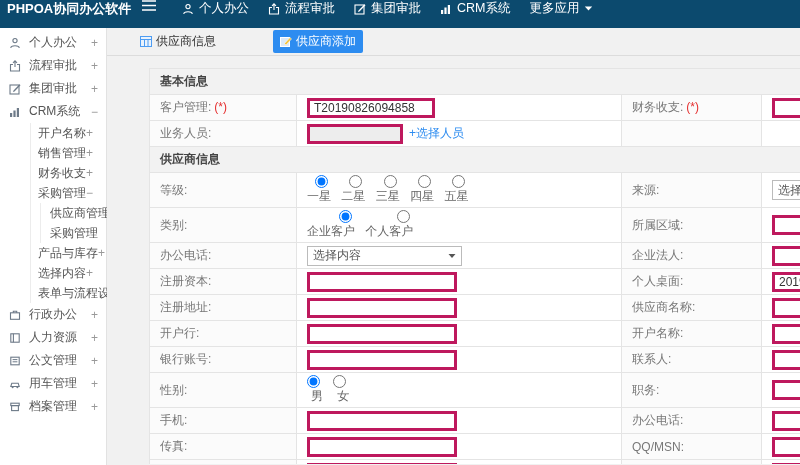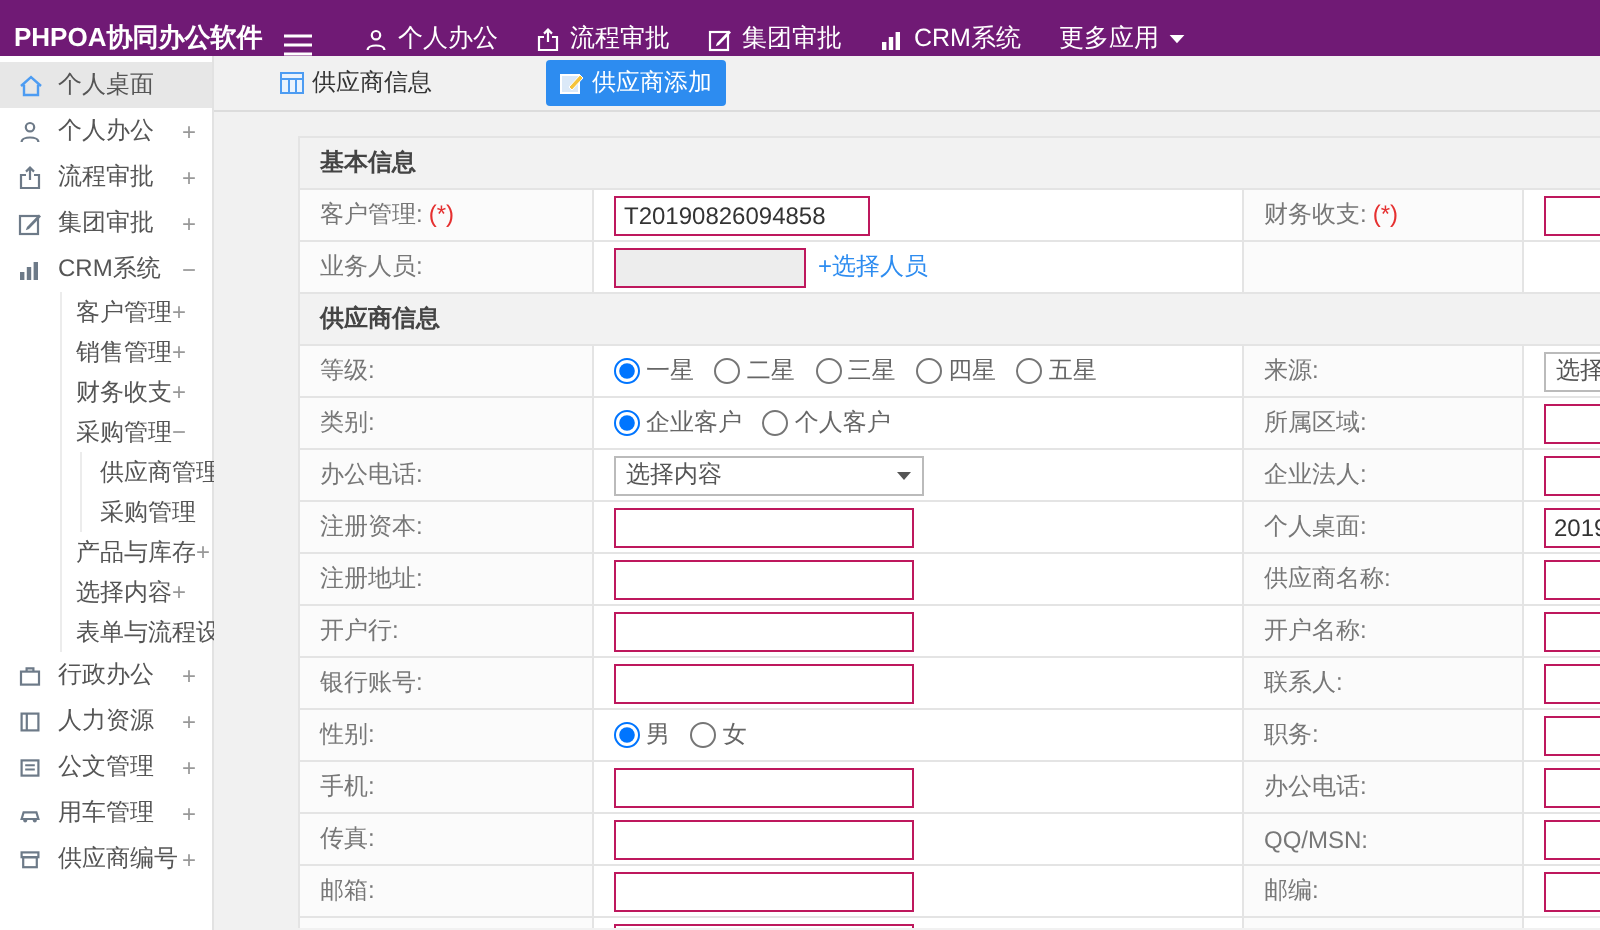--- a/index.html
+++ b/index.html
@@ -1,20 +1,20 @@
 <!DOCTYPE html>
 <html><head>
 <meta charset="utf-8">
 <style>
   * { box-sizing: border-box; margin: 0; padding: 0; }
   html,body { width: 800px; height: 465px; overflow: hidden; }
   body { font-family: "Liberation Sans", "DejaVu Sans", sans-serif; background: #fff; }
 
   
-  .topbar { height: 28px; background: #701a75; display: flex; align-items: flex-end; color: #fff; }
+  .topbar { height: 28px; background: #0c4a6e; display: flex; align-items: flex-start; color: #fff; }
   .logo { width: 118px; padding-left: 7px; font-size: 13px; font-weight: bold; white-space: nowrap; }
   .hamburger { margin-left: 24px; cursor: pointer; display: flex; align-items: center; }
   .topnav { display: flex; align-items: center; margin-left: 26px; }
   .nav-item { display: flex; align-items: center; gap: 5px; font-size: 12.5px; margin-right: 19px; cursor: pointer; white-space: nowrap; }
   .nav-item svg { display: block; }
 
   
   .main { display: flex; height: 437px; }
   .sidebar { width: 107px; background: #fff; border-right: 1px solid #e2e2e2; font-size: 12px; color: #555; padding-top: 3px; flex: none; }
   .s-item { height: 23px; display: flex; align-items: center; padding: 0 8px 0 9px; cursor: pointer; white-space: nowrap; }
@@ -35,27 +35,27 @@
   .tab.active { background: #2d8cf0; color: #fff; margin-left: 44px; }
   .tab svg { display: block; }
 
   .form-wrap { margin: 12px 0 0 42px; overflow: hidden; height: 396px; }
   table.form { width: 960px; table-layout: fixed; border-collapse: collapse; background: #fff; font-size: 12px; color: #666; }
   table.form td { border: 1px solid #e4e4e4; height: 26px; padding: 2px 10px; vertical-align: middle; }
   td.sec { background: #f2f2f2; color: #444; font-weight: bold; padding-left: 10px; }
   td.lbl { background: #fbfbfb; color: #777; }
   td.fld { background: #fff; }
   .req { color: #e53030; margin-left: 3px; }
-  .inp { height: 20px; border: 1px solid #be185d; font-size: 12px; padding: 0 4px; background: #fff; font-family: inherit; color: #333; vertical-align: middle; }
+  .inp { height: 20px; border: 3px solid #be185d; font-size: 12px; padding: 0 4px; background: #fff; font-family: inherit; color: #333; vertical-align: middle; }
   .w150 { width: 150px; } .w125 { width: 128px; }
   .staff { width: 96px; background: #ededed; }
   .link { color: #2d8cf0; text-decoration: none; font-size: 12px; margin-left: 6px; cursor: pointer; }
   .selectbox { display: inline-flex; width: 155px; height: 20px; border: 1px solid #bbb; background: #fff; align-items: center; justify-content: space-between; padding: 0 5px; color: #555; cursor: pointer; vertical-align: middle; }
   .selectbox.w150 { width: 150px; }
-  .ropt { display: inline-flex; align-items: center; margin-right: 7px; cursor: pointer; white-space: nowrap; }
+  .ropt { display: inline-flex; align-items: flex-end; margin-right: 7px; cursor: pointer; white-space: nowrap; flex-direction: column; }
   .ropt input { margin: 0 3px 0 0; }
 </style>
 </head>
 <body>
 
 <header class="topbar">
   <div class="logo">PHPOA协同办公软件</div>
   <div class="hamburger">
     <svg width="14" height="11" viewBox="0 0 14 11">
         <path d="M0 1h14M0 5.5h14M0 10h14" stroke="#fff" stroke-width="1.6"></path>
@@ -96,28 +96,20 @@
       <svg width="9" height="7" viewBox="0 0 9 7">
           <path d="M.8 1.5L4.5 5.6 8.2 1.5z" fill="#fff"></path>
         </svg>
     </div>
   </nav>
 </header>
 
 <div class="main">
 
   <aside class="sidebar">
-    <div class="s-item active">
-      <span class="sico">
-          <svg width="13" height="12" viewBox="0 0 13 12">
-            <path d="M1.5 6L6.5 1.5 11.5 6M3 5.4V10.5h7V5.4" fill="none" stroke="#4d9cf2" stroke-width="1.2"></path>
-          </svg>
-        </span>
-      <span>个人桌面</span>
-    </div>
     <div class="s-item toplvl">
       <span class="sico">
           <svg width="12" height="12" viewBox="0 0 12 12">
             <circle cx="6" cy="3.6" r="2.1" fill="none" stroke="#6d7a88" stroke-width="1.1"></circle>
             <path d="M1.8 11c0-3 8.4-3 8.4 0" fill="none" stroke="#6d7a88" stroke-width="1.1"></path>
           </svg>
         </span>
       <span>个人办公</span>
       <span class="exp">+</span>
     </div>
@@ -147,21 +139,21 @@
             <rect x="1" y="7" width="2.2" height="4" fill="#6d7a88"></rect>
             <rect x="4.4" y="4.5" width="2.2" height="6.5" fill="#6d7a88"></rect>
             <rect x="7.8" y="2" width="2.2" height="9" fill="#6d7a88"></rect>
           </svg>
         </span>
       <span>CRM系统</span>
       <span class="exp">−</span>
     </div>
     <div class="subtree1">
       <div class="s-sub">
-        <span>客户管理</span>
+        <span>开户名称</span>
         <span class="exp">+</span>
       </div>
       <div class="s-sub">
         <span>销售管理</span>
         <span class="exp">+</span>
       </div>
       <div class="s-sub">
         <span>财务收支</span>
         <span class="exp">+</span>
       </div>
@@ -231,21 +223,21 @@
       <span>用车管理</span>
       <span class="exp">+</span>
     </div>
     <div class="s-item toplvl">
       <span class="sico">
           <svg width="12" height="12" viewBox="0 0 12 12">
             <rect x="1.8" y="2.2" width="8.4" height="2.4" fill="none" stroke="#6d7a88" stroke-width="1.1"></rect>
             <rect x="2.6" y="4.6" width="6.8" height="5" fill="none" stroke="#6d7a88" stroke-width="1.1"></rect>
           </svg>
         </span>
-      <span>供应商编号</span>
+      <span>档案管理</span>
       <span class="exp">+</span>
     </div>
   </aside>
 
   <section class="content">
     <div class="tabbar">
       <div class="tab">
         <svg width="12" height="11" viewBox="0 0 12 11">
             <rect x="0.5" y="0.5" width="11" height="10" fill="#eaf3fd" stroke="#4d9cf2"></rect>
             <path d="M0.5 3.5h11M4.5 3.5v7M8 3.5v7" stroke="#4d9cf2"></path>

